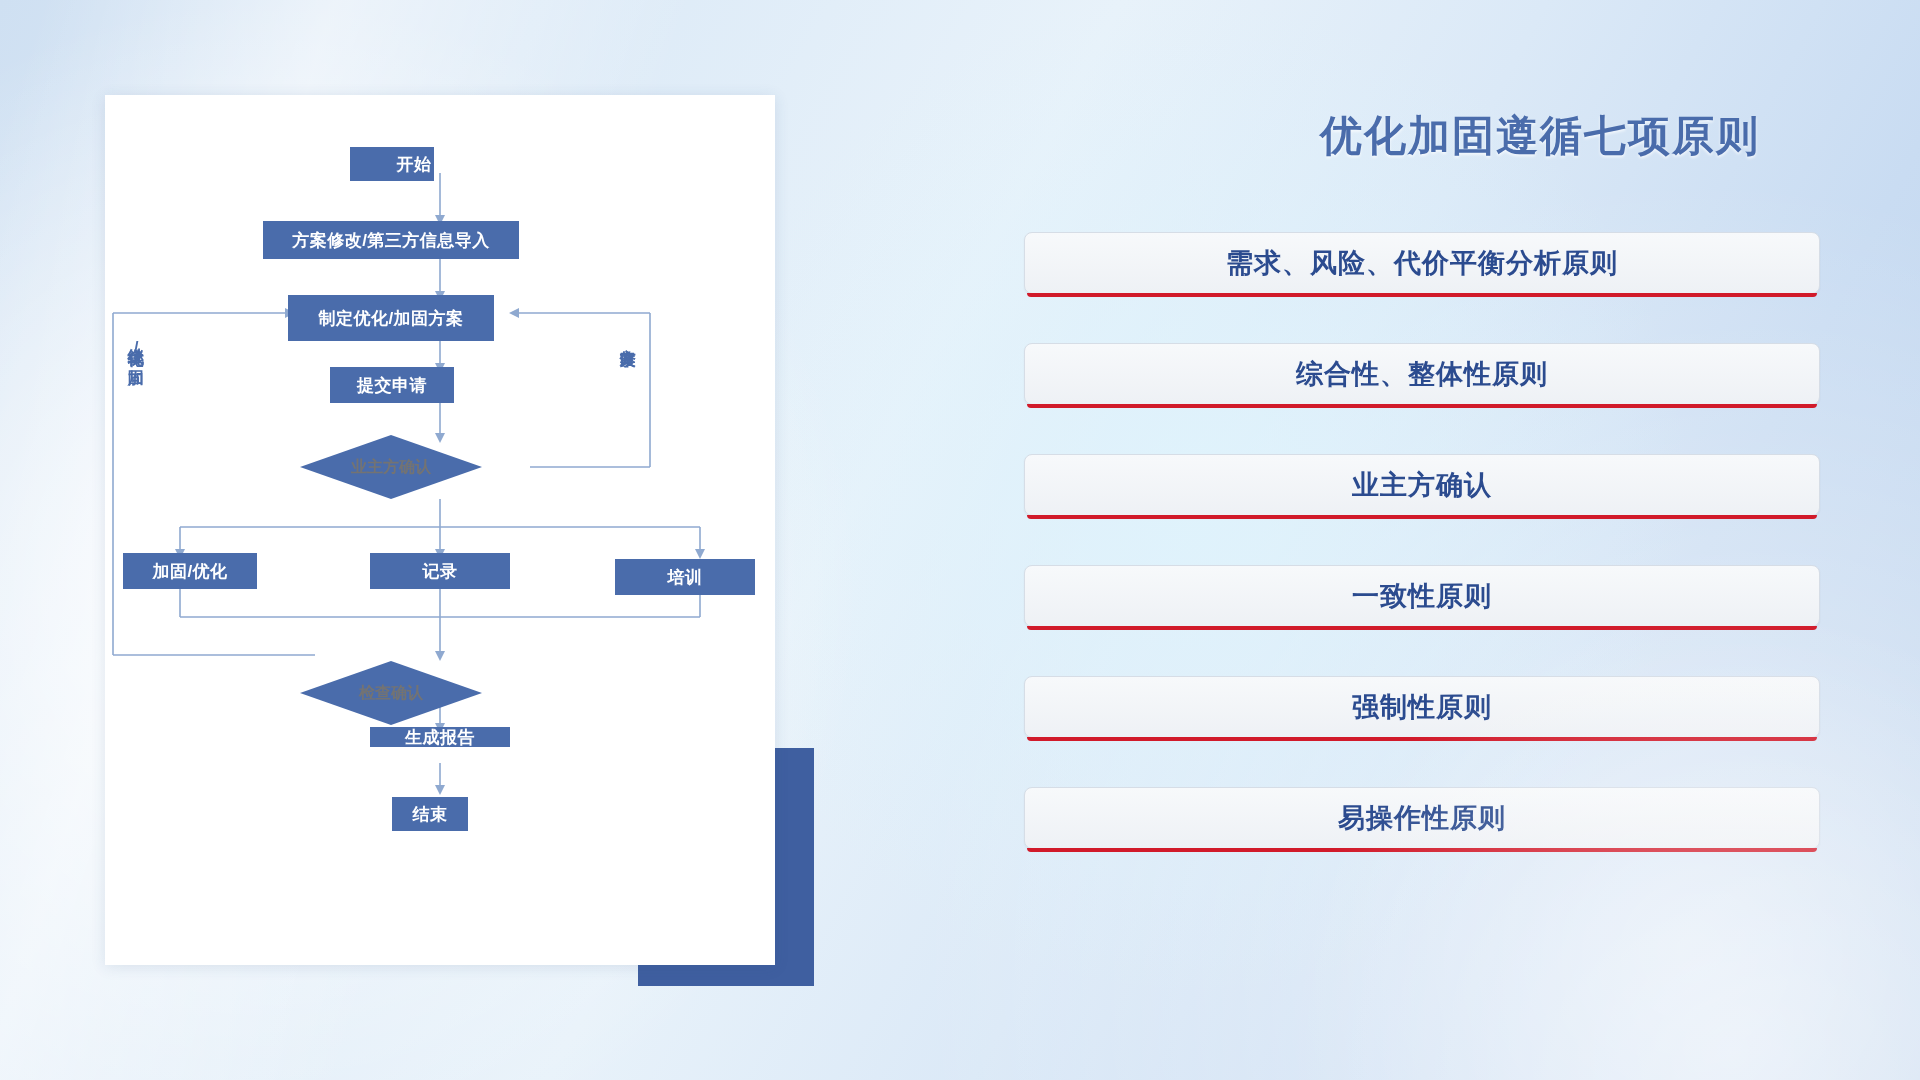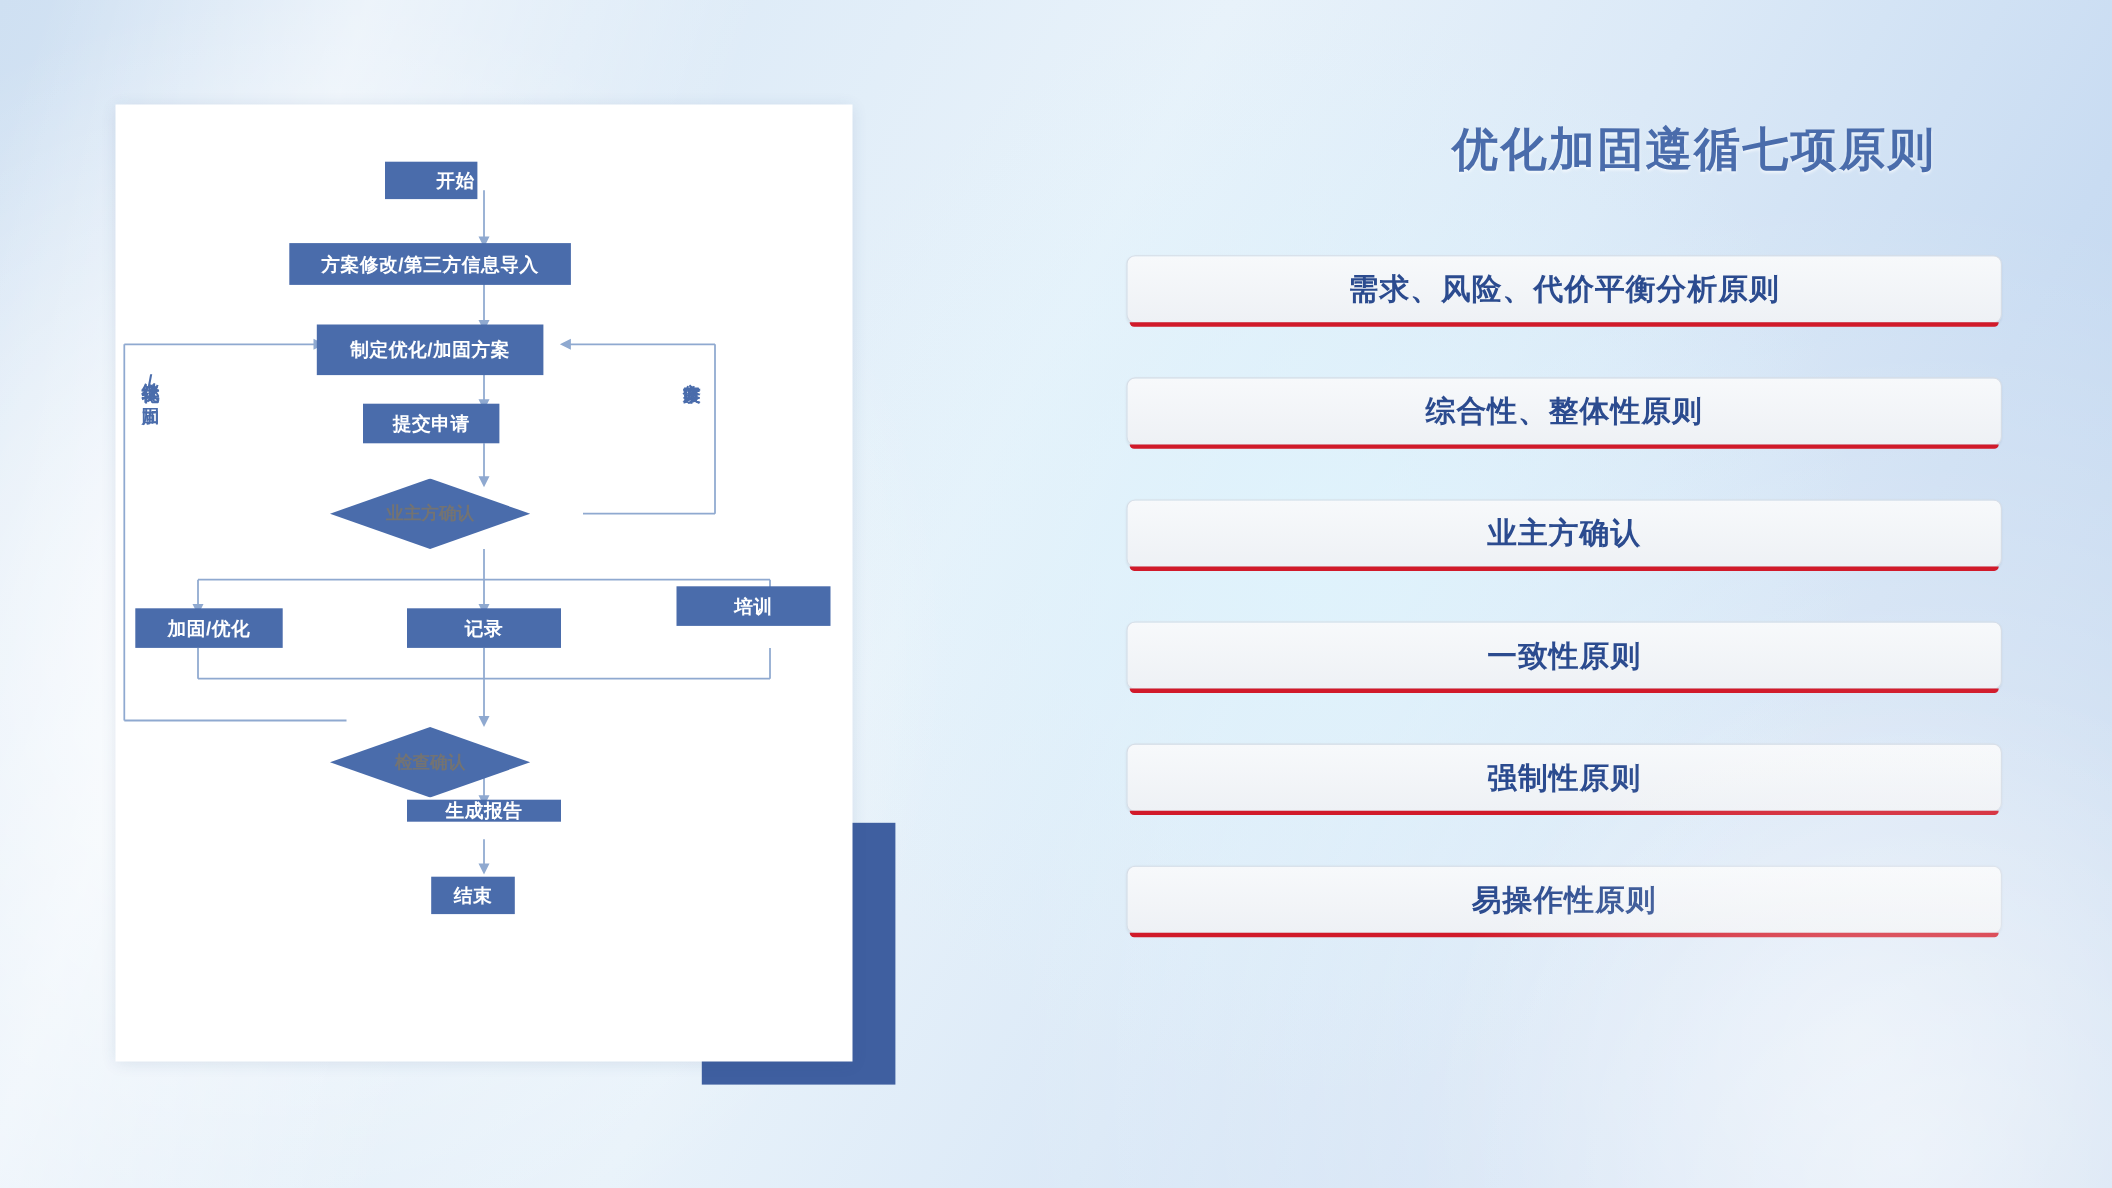--- a/index.html
+++ b/index.html
@@ -239,21 +239,21 @@
     </div>
 
     <div class="node" style="left:18px; top:458px; width:134px; height:36px;">
       <span>加固/优化</span>
     </div>
 
     <div class="node" style="left:265px; top:458px; width:140px; height:36px;">
       <span>记录</span>
     </div>
 
-    <div class="node" style="left:510px; top:438px; width:140px; height:36px;">
+    <div class="node" style="left:510px; top:464px; width:140px; height:36px;">
       <span>培训</span>
     </div>
 
     <div class="diamond-wrap" style="left:195px; top:566px; width:182px; height:64px;">
       <svg class="diamond" viewBox="0 0 182 64" preserveAspectRatio="none">
         <polygon points="91,0 182,32 91,64 0,32" fill="#4a6cab"></polygon>
       </svg>
       <div class="diamond-label">检查确认</div>
     </div>
 

